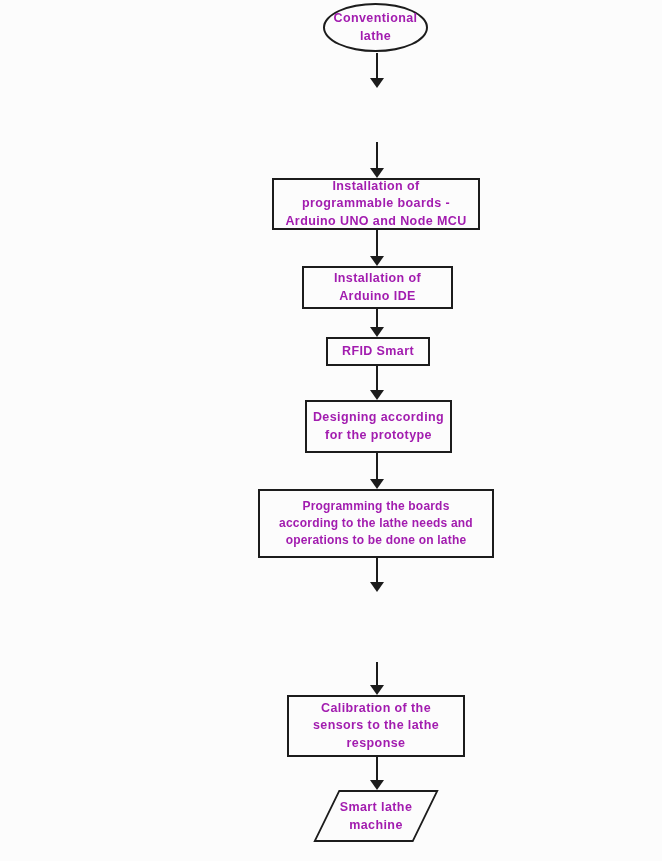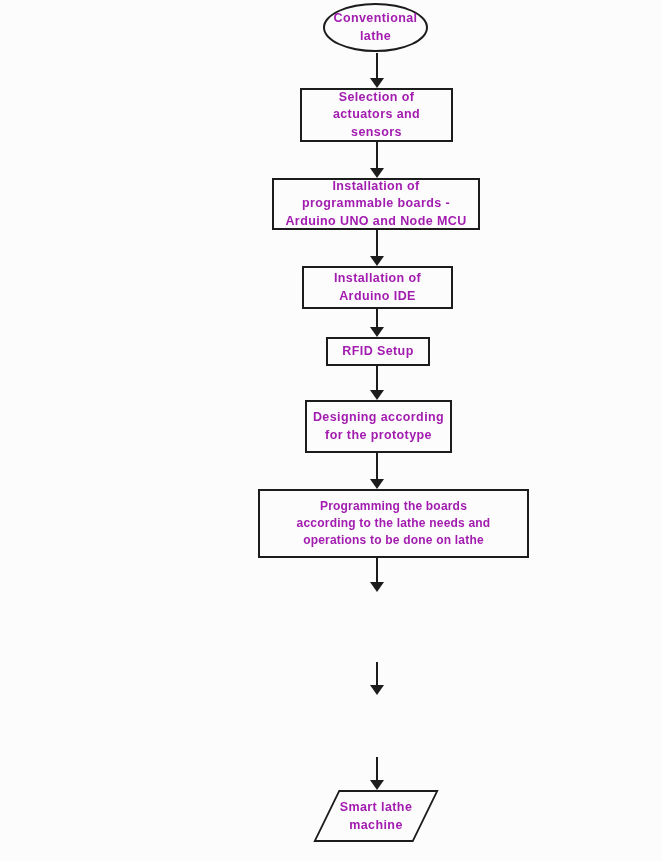--- a/index.html
+++ b/index.html
@@ -74,25 +74,20 @@
   <div class="node ellipse" style="left:323px; top:3px; width:105px; height:49px;">
     <span class="label">Conventional
 lathe</span>
   </div>
 
   <div class="arrow" style="left:370px; top:53px; height:35px;">
     <div class="shaft"></div>
     <div class="head"></div>
   </div>
 
-  <div class="node" style="left:300px; top:88px; width:153px; height:54px;">
-    <span class="label">Selection of
-actuators and
-sensors</span>
-  </div>
 
   <div class="arrow" style="left:370px; top:142px; height:36px;">
     <div class="shaft"></div>
     <div class="head"></div>
   </div>
 
   <div class="node" style="left:272px; top:178px; width:208px; height:52px;">
     <span class="label">Installation of
 programmable boards -
 Arduino UNO and Node MCU</span>
@@ -107,55 +102,60 @@
     <span class="label">Installation of
 Arduino IDE</span>
   </div>
 
   <div class="arrow" style="left:370px; top:309px; height:28px;">
     <div class="shaft"></div>
     <div class="head"></div>
   </div>
 
   <div class="node" style="left:326px; top:337px; width:104px; height:29px;">
-    <span class="label">RFID Setup</span>
+    <span class="label">RFID Smart</span>
   </div>
 
   <div class="arrow" style="left:370px; top:366px; height:34px;">
     <div class="shaft"></div>
     <div class="head"></div>
   </div>
 
   <div class="node" style="left:305px; top:400px; width:147px; height:53px;">
     <span class="label">Designing according
 for the prototype</span>
   </div>
 
   <div class="arrow" style="left:370px; top:453px; height:36px;">
     <div class="shaft"></div>
     <div class="head"></div>
   </div>
 
-  <div class="node small-text" style="left:258px; top:489px; width:271px; height:69px;align-items:center;">
+  <div class="node small-text" style="left:258px; top:489px; width:236px; height:69px;align-items:center;">
     <span class="label">Programming the boards
 according to the lathe needs and
 operations to be done on lathe</span>
   </div>
 
   <div class="arrow" style="left:370px; top:558px; height:34px;">
     <div class="shaft"></div>
     <div class="head"></div>
   </div>
 
 
   <div class="arrow" style="left:370px; top:662px; height:33px;">
     <div class="shaft"></div>
     <div class="head"></div>
   </div>
 
+  <div class="node" style="left:287px; top:695px; width:178px; height:62px;">
+    <span class="label">Calibration of the
+sensors to the lathe
+response</span>
+  </div>
 
   <div class="arrow" style="left:370px; top:757px; height:33px;">
     <div class="shaft"></div>
     <div class="head"></div>
   </div>
 
   <div class="node para" style="left:326px; top:790px; width:100px; height:52px;">
     <span class="label">Smart lathe
 machine</span>
   </div>

